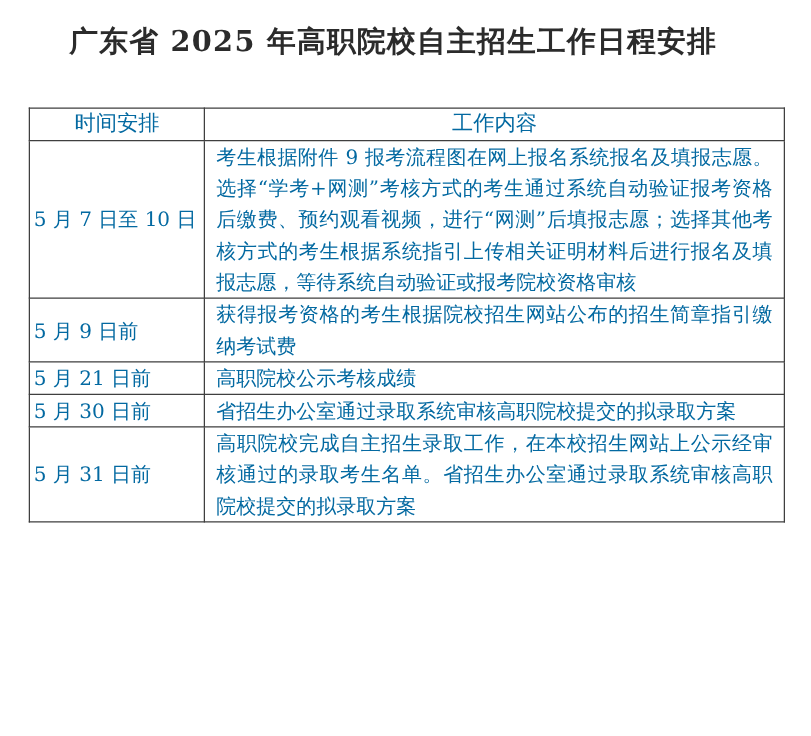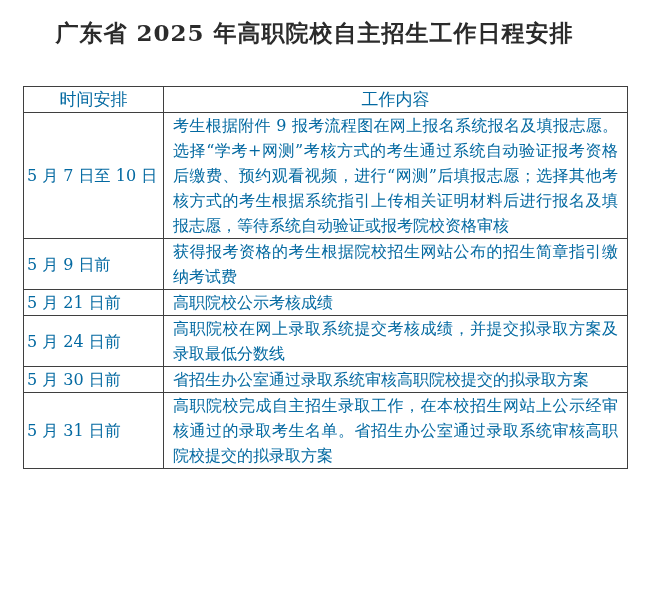--- a/index.html
+++ b/index.html
@@ -88,24 +88,20 @@
       </tr>
       <tr>
         <td class="time-cell">5 月 9 日前</td>
         <td class="content-cell">获得报考资格的考生根据院校招生网站公布的招生简章指引缴纳考试费</td>
       </tr>
       <tr>
         <td class="time-cell">5 月 21 日前</td>
         <td class="content-cell">高职院校公示考核成绩</td>
       </tr>
       <tr>
-        <td class="time-cell">5 月 24 日前</td>
-        <td class="content-cell">高职院校在网上录取系统提交考核成绩，并提交拟录取方案及录取最低分数线</td>
-      </tr>
-      <tr>
         <td class="time-cell">5 月 30 日前</td>
         <td class="content-cell">省招生办公室通过录取系统审核高职院校提交的拟录取方案</td>
       </tr>
       <tr>
         <td class="time-cell">5 月 31 日前</td>
         <td class="content-cell">高职院校完成自主招生录取工作，在本校招生网站上公示经审核通过的录取考生名单。省招生办公室通过录取系统审核高职院校提交的拟录取方案</td>
       </tr>
     </tbody>
   </table>
 

